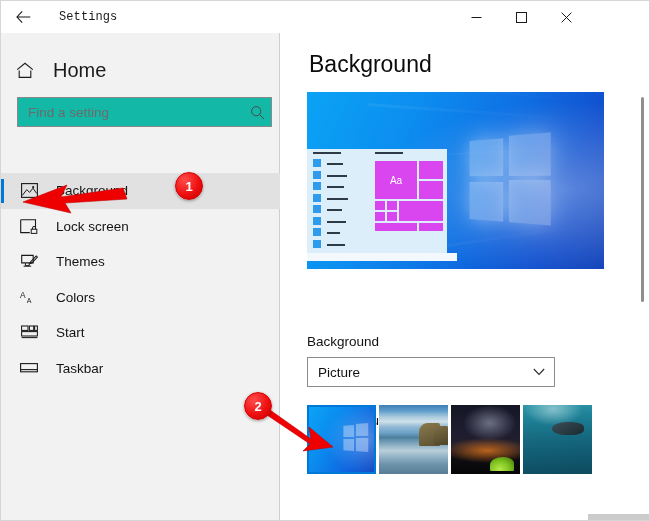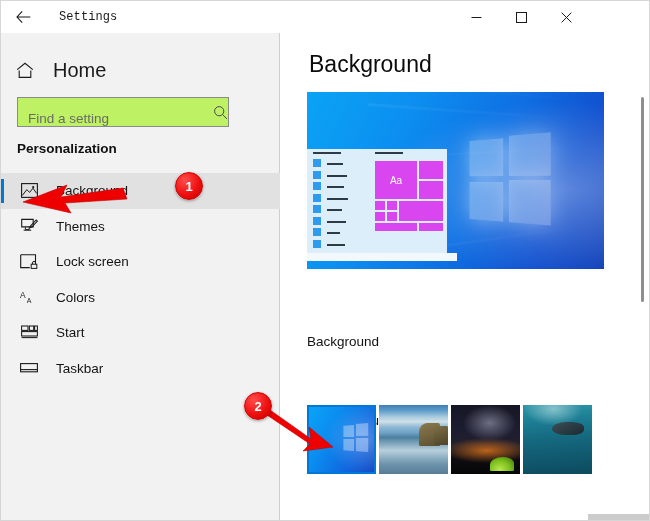--- a/index.html
+++ b/index.html
@@ -77,25 +77,25 @@
   .home-icon { width: 22px; display:flex; align-items:center; }
   .home-label {
     font-size: 20px;
     color: #1b1b1b;
     margin-left: 15px;
   }
 
   .search-wrap {
     position: absolute;
     top: 64px; left: 16px;
-    width: 212px; height: 30px;
-    background: #bef264;
+    width: 255px; height: 30px;
+    background: #14b8a6;
     border: 1px solid #8a8a8a;
     display: flex;
-    align-items: flex-end;
+    align-items: center;
   }
   .search-input {
     flex: 1;
     border: none;
     outline: none;
     font-family: "Liberation Sans", sans-serif;
     font-size: 13.5px;
     color: #1b1b1b;
     padding: 0 8px 0 10px;
     background: transparent;
@@ -462,57 +462,56 @@
     <div class="search-wrap">
       <input class="search-input" type="text" placeholder="Find a setting" style="">
       <span class="search-icon-box">
         <svg width="15" height="15" viewBox="0 0 15 15">
           <circle cx="6.2" cy="6.2" r="4.6" fill="none" stroke="#4a4a4a" stroke-width="1"></circle>
           <path d="M9.6 9.6 L14 14" stroke="#4a4a4a" stroke-width="1"></path>
         </svg>
       </span>
     </div>
 
-    <div class="section-head">Personalization</div>
 
     <div class="navlist">
 
       <div class="nav-item active">
         <span class="nav-ico">
           <svg width="17" height="15" viewBox="0 0 17 15">
             <rect x="0.6" y="0.6" width="15.8" height="13.8" fill="none" stroke="#1a1a1a" stroke-width="1.1"></rect>
             <path d="M1.4 12.4 L5.8 6.6 L8.6 9.4 L12 5.2 L15.6 10.4" fill="none" stroke="#1a1a1a" stroke-width="1"></path>
             <circle cx="12.2" cy="4.1" r="1.1" fill="#1a1a1a"></circle>
           </svg>
         </span>
         <span class="nav-label">Background</span>
       </div>
 
+
+      <div class="nav-item">
+        <span class="nav-ico">
+          <svg width="18" height="15" viewBox="0 0 18 15">
+            <path d="M0.7 0.7 H15.5 V8.6 M0.7 0.7 V13.6 H9.8" fill="none" stroke="#1a1a1a" stroke-width="1.1"></path>
+            <rect x="11.2" y="10.2" width="5.6" height="4.2" fill="none" stroke="#1a1a1a" stroke-width="1"></rect>
+            <path d="M12.5 10.2 V8.9 A1.5 1.5 0 0 1 15.5 8.9 V10.2" fill="none" stroke="#1a1a1a" stroke-width="1"></path>
+          </svg>
+        </span>
+        <span class="nav-label">Lock screen</span>
+      </div>
 
       <div class="nav-item">
         <span class="nav-ico">
           <svg width="17" height="16" viewBox="0 0 17 16">
             <path d="M0.7 1.4 H12.2 V8.9 H0.7 Z" fill="none" stroke="#1a1a1a" stroke-width="1.1"></path>
             <path d="M4.4 9.2 V11.6 H8.2 V9.2" fill="none" stroke="#1a1a1a" stroke-width="1"></path>
             <path d="M2.6 12.2 H10.2" stroke="#1a1a1a" stroke-width="1"></path>
             <path d="M9.6 7.8 L15.2 2.0 L16.4 3.2 L10.8 9.0 L8.9 9.6 Z" fill="none" stroke="#1a1a1a" stroke-width="1.05"></path>
           </svg>
         </span>
         <span class="nav-label">Themes</span>
-      </div>
-
-      <div class="nav-item">
-        <span class="nav-ico">
-          <svg width="18" height="15" viewBox="0 0 18 15">
-            <path d="M0.7 0.7 H15.5 V8.6 M0.7 0.7 V13.6 H9.8" fill="none" stroke="#1a1a1a" stroke-width="1.1"></path>
-            <rect x="11.2" y="10.2" width="5.6" height="4.2" fill="none" stroke="#1a1a1a" stroke-width="1"></rect>
-            <path d="M12.5 10.2 V8.9 A1.5 1.5 0 0 1 15.5 8.9 V10.2" fill="none" stroke="#1a1a1a" stroke-width="1"></path>
-          </svg>
-        </span>
-        <span class="nav-label">Lock screen</span>
       </div>
 
       <div class="nav-item">
         <span class="nav-ico">
           <svg width="19" height="15" viewBox="0 0 19 15">
             <text x="0" y="8.4" font-family="Liberation Sans, sans-serif" font-size="8.4" fill="#1a1a1a">A</text>
             <text x="6.8" y="12.6" font-family="Liberation Sans, sans-serif" font-size="7" fill="#1a1a1a">A</text>
           </svg>
         </span>
         <span class="nav-label">Colors</span>
@@ -597,20 +596,28 @@
           <div class="tile" style="left:24px;top:40px; width:44px; height:20px;"></div>
           <div class="tile" style="left:0;  top:62px;  width:42px; height:8px;"></div>
           <div class="tile" style="left:44px;top:62px; width:24px; height:8px;"></div>
         </div>
         <div class="taskbar-strip"></div>
       </div>
     </div>
 
     <div class="field-label lbl-background">Background</div>
 
+    <div class="dropdown">
+      <span class="dd-value">Picture</span>
+      <span class="dd-arrow">
+        <svg width="12" height="8" viewBox="0 0 12 8">
+          <path d="M0.8 1 L6 6.4 L11.2 1" fill="none" stroke="#2b2b2b" stroke-width="1.1"></path>
+        </svg>
+      </span>
+    </div>
 
     <div class="field-label lbl-choose">Choose your picture</div>
 
     <button class="browse-btn">Browse</button>
   </div>
 
   <div class="thumbs">
     <div class="thumb th1 selected">
       <div class="mini-logo">
         <div class="mp a"></div>

